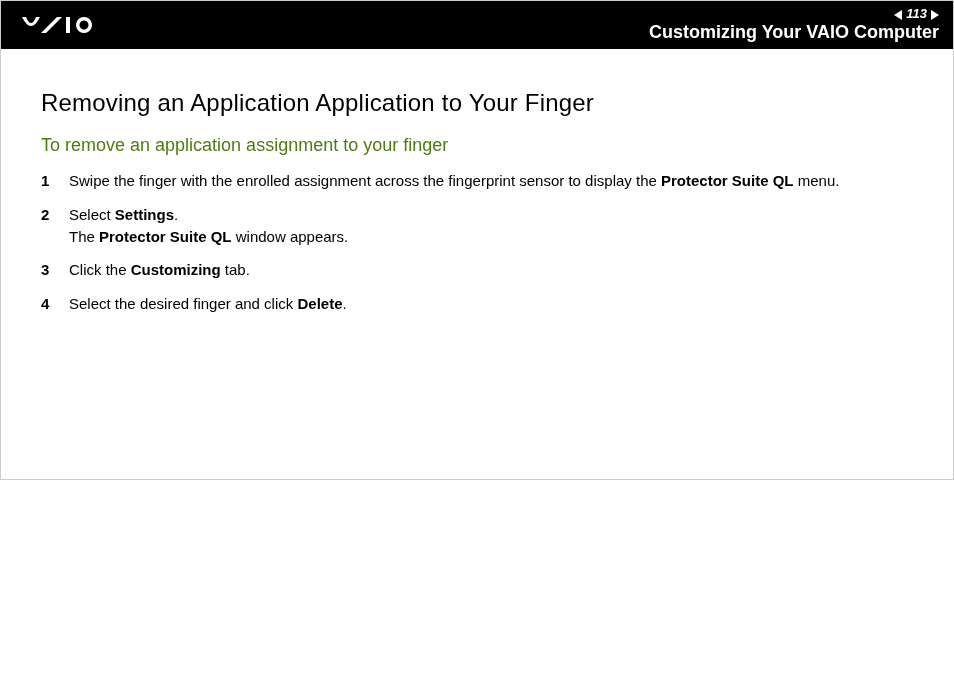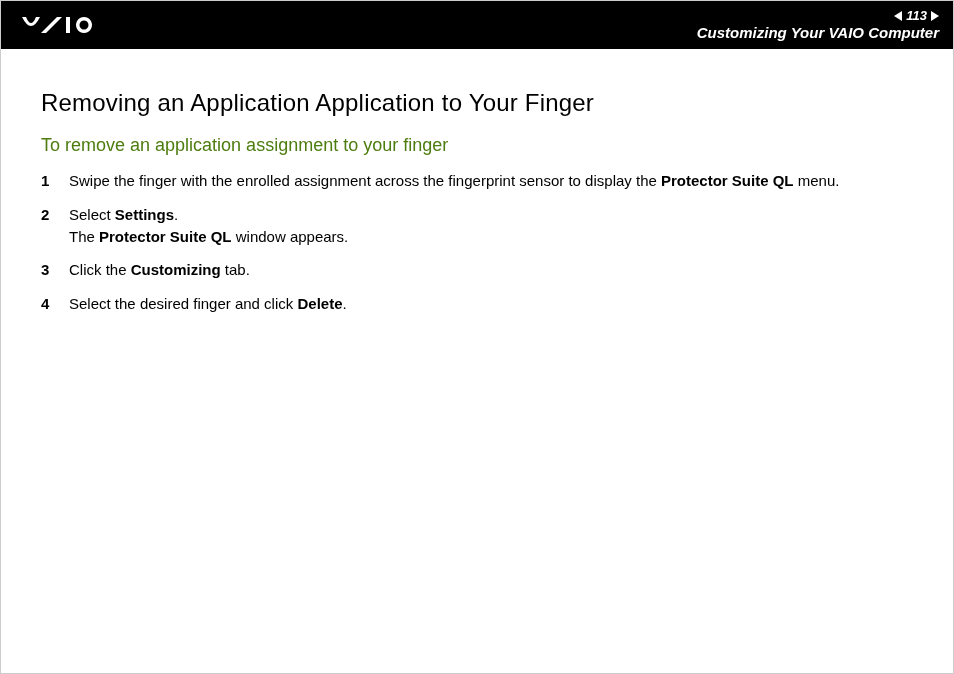--- a/index.html
+++ b/index.html
@@ -7,21 +7,21 @@
     padding: 0;
     width: 954px;
     height: 674px;
     font-family: Arial, Helvetica, sans-serif;
     background: #fff;
     color: #000;
     overflow: hidden;
   }
   .page {
     width: 954px;
-    height: 674px;
+    height: 480px;
     border: 1px solid #ccc;
     box-sizing: border-box;
     position: relative;
   }
   .header-bar {
     background: #000;
     color: #fff;
     height: 48px;
     display: flex;
     align-items: center;
@@ -65,22 +65,21 @@
     border-right: 8px solid #fff;
   }
   .tri-right {
     width: 0; height: 0;
     border-top: 5px solid transparent;
     border-bottom: 5px solid transparent;
     border-left: 8px solid #fff;
   }
   .header-sub {
     font-weight: bold;
-    font-size: 15px;
-    font-style: italic;
+    font-size: 18px;
   }
   .content {
     padding: 40px 40px 0 40px;
   }
   h1.title {
     font-weight: 400;
     font-size: 24px;
     margin: 0 0 18px 0;
     letter-spacing: 0.2px;
   }

